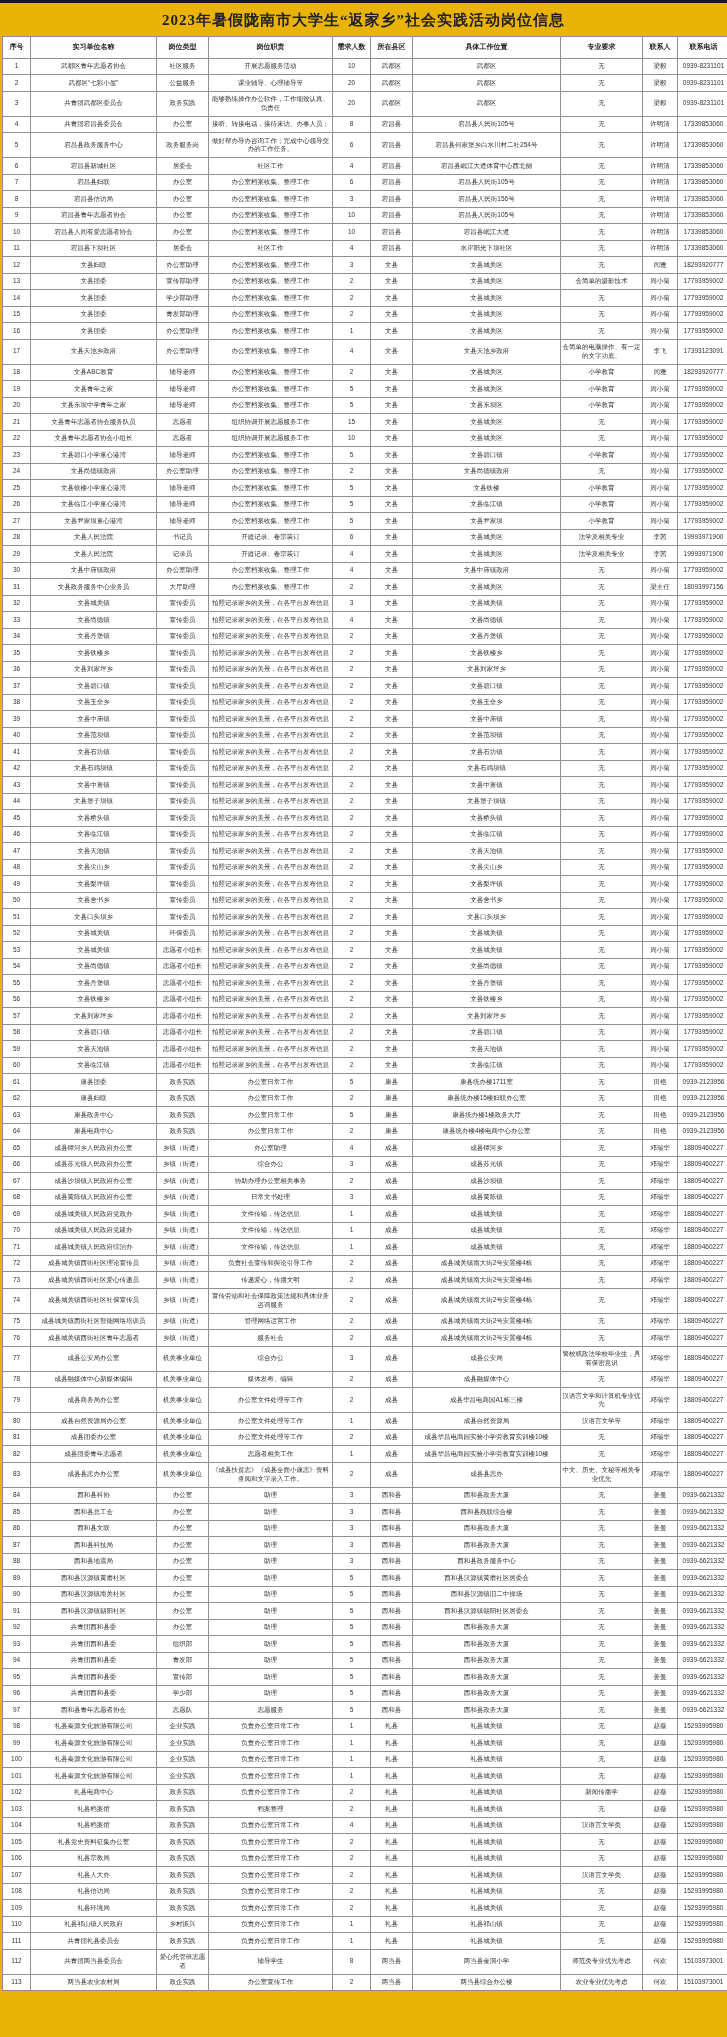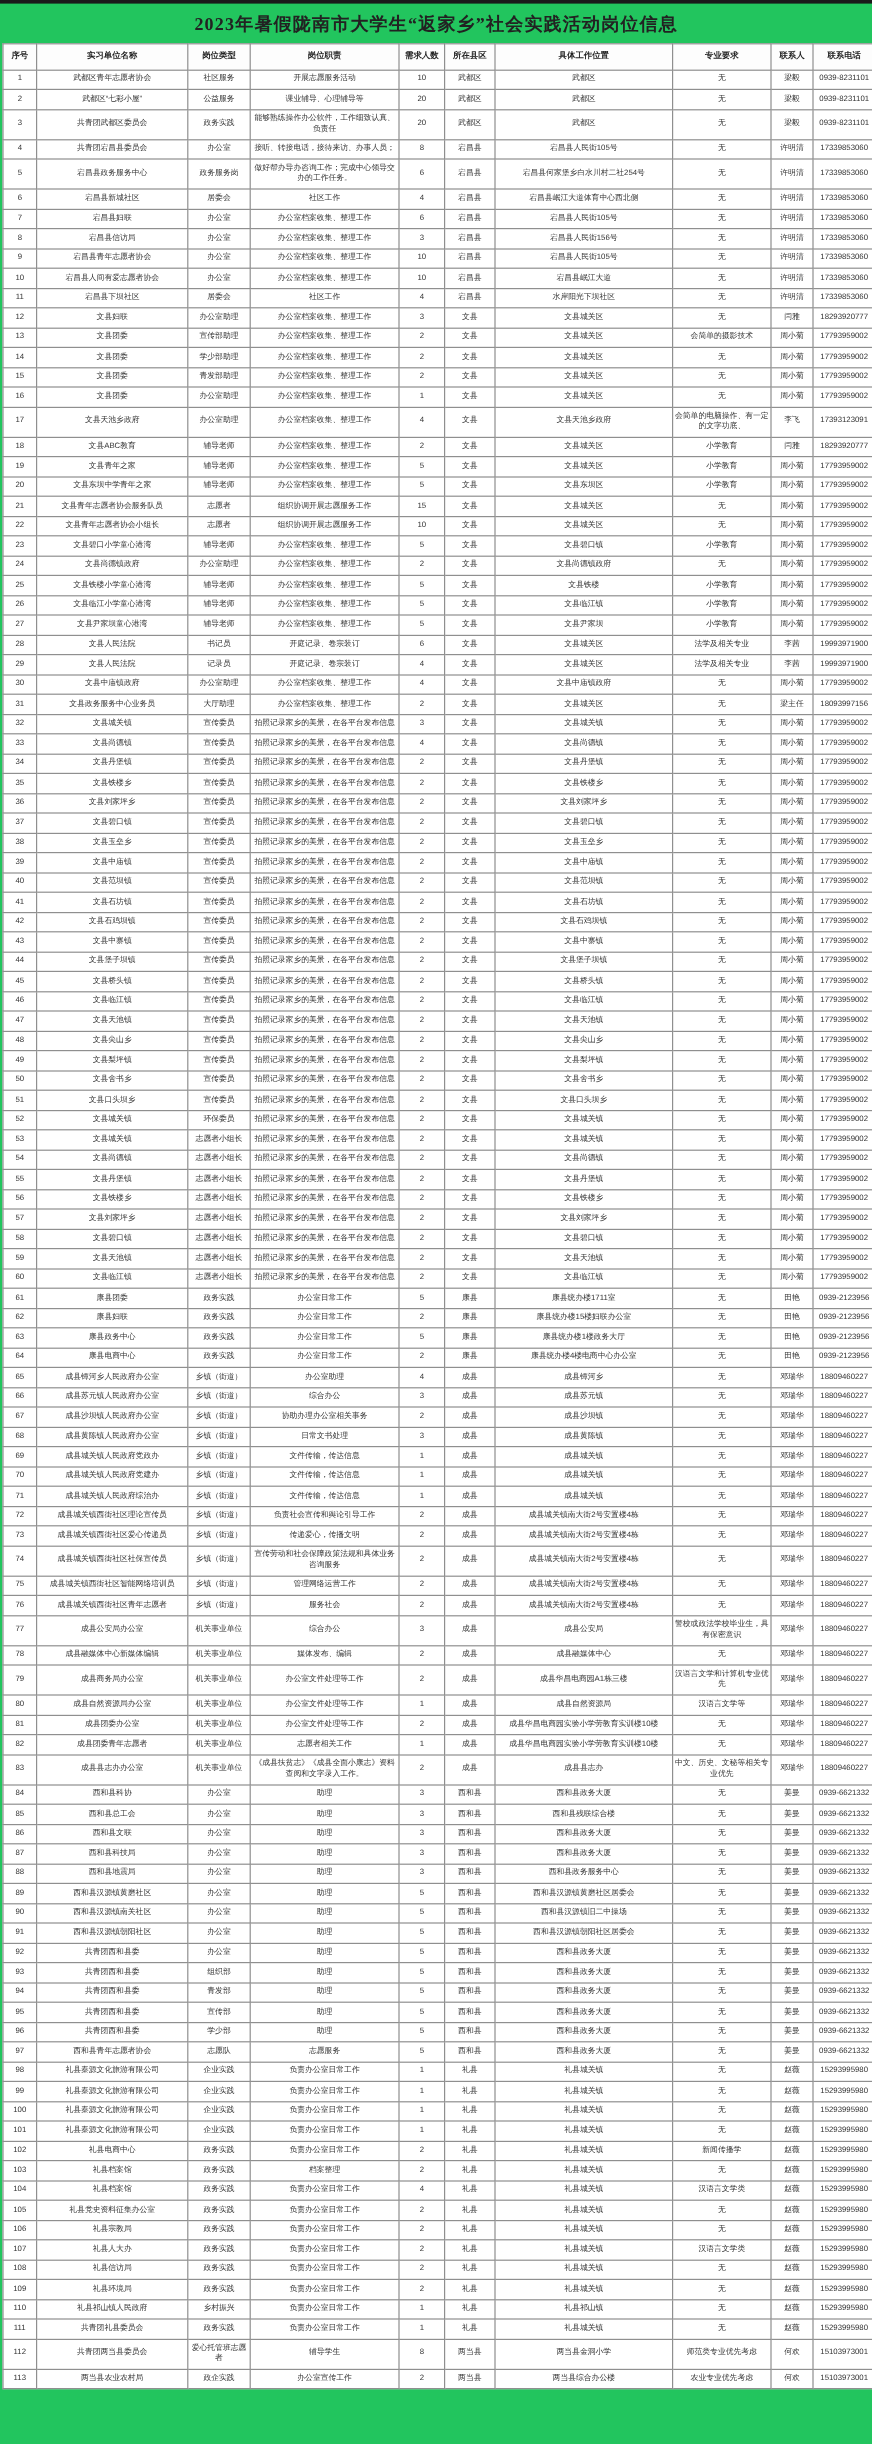--- a/index.html
+++ b/index.html
@@ -5,21 +5,21 @@
   html,body{margin:0;padding:0;}
   body{
     width:727px;
     background:#e9e9e9;
     font-family:"Liberation Sans","DejaVu Sans",sans-serif;
     color:#2b2b2b;
   }
   .page{
     width:727px;
     min-height:2037px;
-    background:#22c55e;
+    background:#eab308;
     border-top:3px solid #1a1a1a;
     box-sizing:border-box;
     padding:1px 2px 6px 2px;
   }
   .doc-title{
     text-align:center;
     font-family:"Liberation Serif","DejaVu Serif",serif;
     font-weight:bold;
     font-size:15px;
     letter-spacing:1px;

